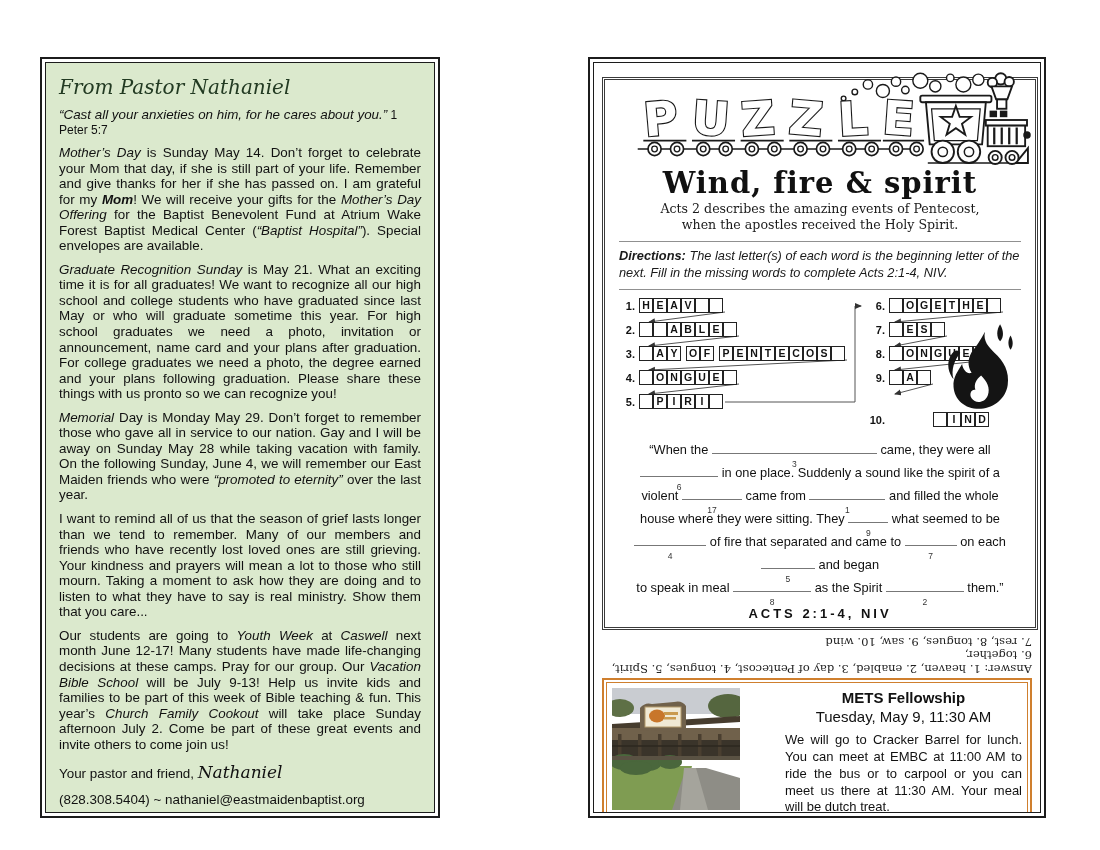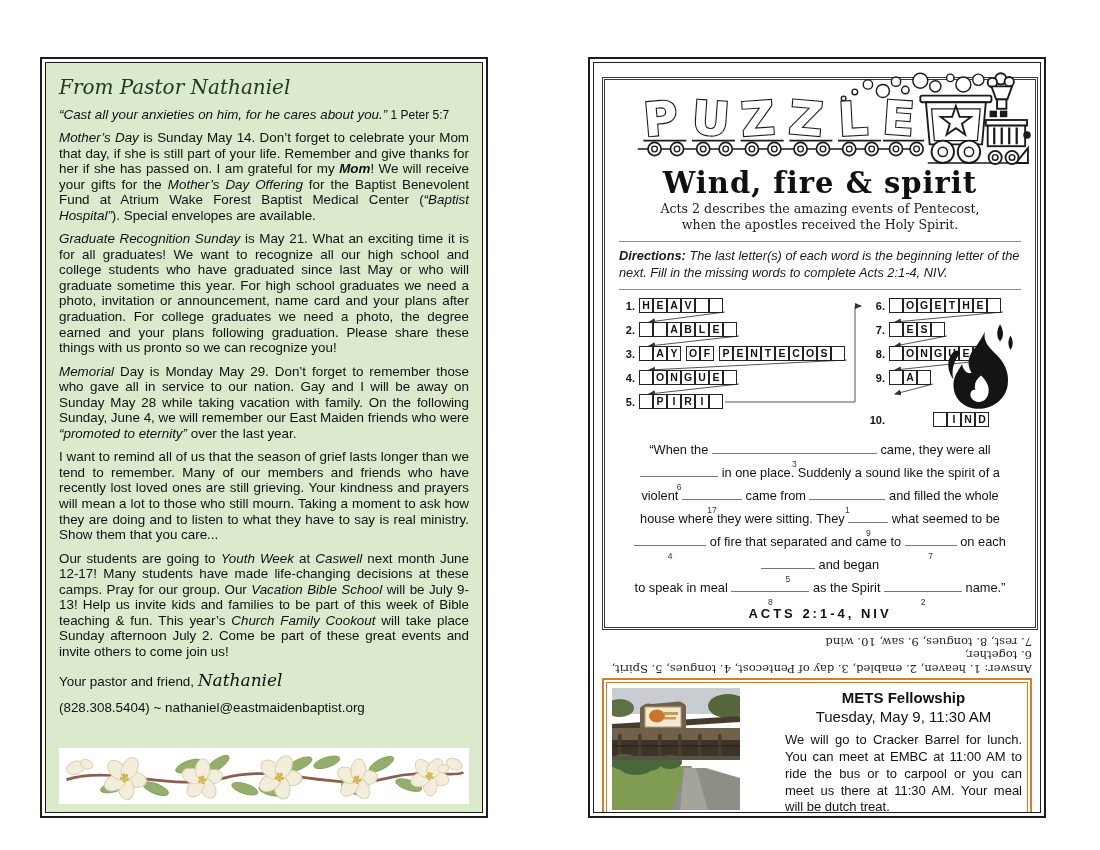--- a/index.html
+++ b/index.html
@@ -3,21 +3,21 @@
 <meta charset="utf-8">
 <style>
   html,body{margin:0;padding:0;}
   body{width:1100px;height:850px;position:relative;background:#ffffff;
        font-family:"Liberation Sans",sans-serif;color:#111;overflow:hidden;}
   svg{display:block;}
 
   .page{position:absolute;top:57px;height:761px;border:2px solid var(--page-border);
         background:#fff;padding:3px;box-sizing:border-box;}
   .page-inner{border:1px solid var(--page-border);width:100%;height:100%;box-sizing:border-box;overflow:hidden;}
-  .page-left{left:40px;width:448px;}
+  .page-left{left:40px;width:400px;}
   .page-right{left:588px;width:458px;}
   .page-left .page-inner{background:var(--green-bg);padding:10px 13px 8px;display:flex;flex-direction:column;}
   .page-right .page-inner{background:#fff;padding:14px 8px 6px;}
 
   
   .pastor-title{font-family:"DejaVu Serif",serif;font-style:italic;font-size:20px;
                 color:var(--title-green);margin:2px 0 8px;}
   .quote-line{font-size:13.4px;margin:0 0 8px;}
   .letter p{margin:0 0 8px;font-size:13.4px;line-height:1.16;text-align:justify;}
   .it{font-style:italic}
@@ -405,21 +405,21 @@
         </svg>
       </div>
 
       <div class="fillin">
           <div class="fill-line"><span>“When the </span><span class="blank" style="width: 165px;"><i>3</i></span><span>  came, they were all</span></div>
           <div class="fill-line"><span class="blank" style="width: 78px;"><i>6</i></span><span> in one place. Suddenly a sound like the spirit of a</span></div>
           <div class="fill-line"><span>violent </span><span class="blank" style="width: 60px;"><i>17</i></span><span> came from </span><span class="blank" style="width: 76px;"><i>1</i></span><span> and filled the whole</span></div>
           <div class="fill-line"><span>house where they were sitting. They </span><span class="blank" style="width: 40px;"><i>9</i></span><span> what seemed to be</span></div>
           <div class="fill-line"><span class="blank" style="width: 72px;"><i>4</i></span><span> of fire that separated and came to </span><span class="blank" style="width: 52px;"><i>7</i></span><span> on each</span></div>
           <div class="fill-line"><span class="blank" style="width: 54px;"><i>5</i></span><span> and began</span></div>
-          <div class="fill-line"><span>to speak in meal </span><span class="blank" style="width: 78px;"><i>8</i></span><span> as the Spirit </span><span class="blank" style="width: 78px;"><i>2</i></span><span> name.”</span></div>
+          <div class="fill-line"><span>to speak in meal </span><span class="blank" style="width: 78px;"><i>8</i></span><span> as the Spirit </span><span class="blank" style="width: 78px;"><i>2</i></span><span> them.”</span></div>
         </div>
       <div class="acts-ref">ACTS 2:1-4, NIV</div>
     </div>
 
     <div class="answers">
       <div>Answer: 1. heaven, 2. enabled, 3. day of Pentecost, 4. tongues, 5. Spirit, 6. together,</div>
       <div>7. rest, 8. tongues, 9. saw, 10. wind</div>
     </div>
 
     <div class="mets">

